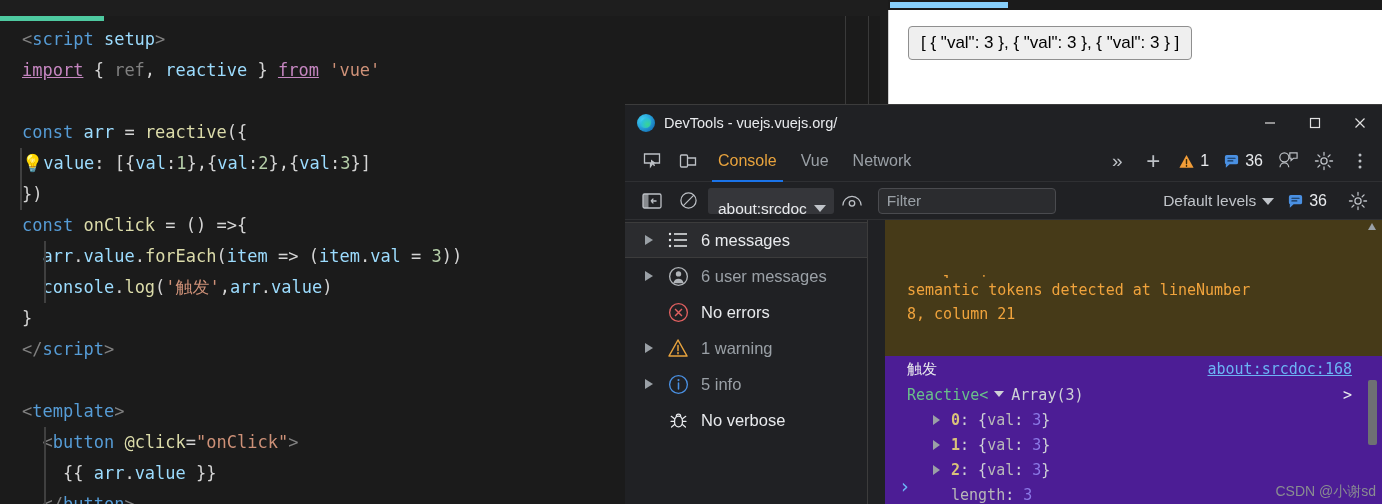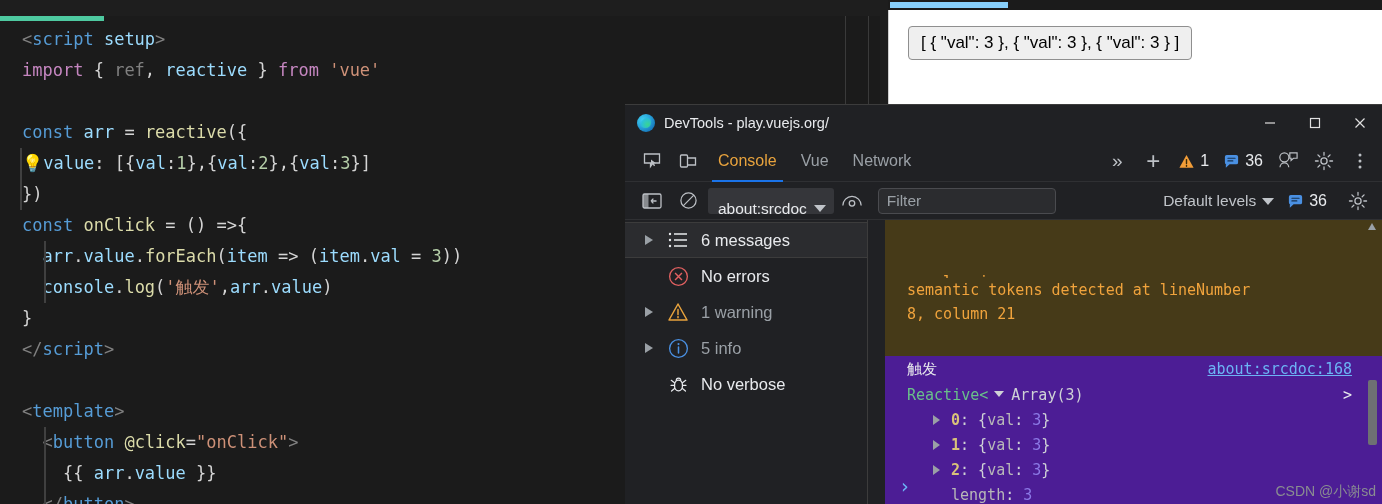--- a/index.html
+++ b/index.html
@@ -31,21 +31,21 @@
   .editor-line.hl-left::before {
     content: ""; position: absolute; left: -2px; top: 0;
     width: 2px; height: 31px; background: #404040;
   }
   .editor-line.hl-left2::before {
     content: ""; position: absolute; left: 22px; top: 0;
     width: 2px; height: 31px; background: #404040;
   }
   .bulb { color: #ffd75e; }
   .tok-tag { color: #569cd6; }
-  .tok-kw { color: #c586c0; }
+  .tok-kw { color: #c586c0; text-decoration: underline; }
   .tok-kw2 { color: #569cd6; }
   .tok-var { color: #9cdcfe; }
   .tok-fn { color: #dcdcaa; }
   .tok-str { color: #ce9178; }
   .tok-num { color: #b5cea8; }
   .tok-plain { color: #d4d4d4; }
   .tok-dim { color: #808080; }
   .tok-prop { color: #9cdcfe; }
   .editor-divider {
     position: absolute; top: 0; width: 1px; height: 504px; background: #3a3a3a;
@@ -285,21 +285,21 @@
     </div>
     <div class="preview-body">
       <div class="preview-btn">[ { "val": 3 }, { "val": 3 }, { "val": 3 } ]</div>
     </div>
   </div>
 
   <div class="devtools">
 
     <div class="dt-titlebar">
       <div class="dt-edge-icon"></div>
-      <div class="dt-title-text">DevTools - play.vuejs.org/</div>
+      <div class="dt-title-text">DevTools - vuejs.vuejs.org/</div>
       <div class="dt-wincontrols">
         <div class="wc">
           <svg width="12" height="12" viewBox="0 0 12 12">
               <path d="M1 6h10" stroke="#e0e0e0" stroke-width="1.2"></path>
             </svg>
         </div>
         <div class="wc">
           <svg width="12" height="12" viewBox="0 0 12 12">
               <rect x="1.5" y="1.5" width="9" height="9" fill="none" stroke="#e0e0e0" stroke-width="1.2"></rect>
             </svg>
@@ -437,20 +437,33 @@
             <span class="side-ico">
               <svg width="20" height="18" viewBox="0 0 20 18">
                 <circle cx="2" cy="3" r="1.2" fill="#e8eaed"></circle>
                 <circle cx="2" cy="9" r="1.2" fill="#e8eaed"></circle>
                 <circle cx="2" cy="15" r="1.2" fill="#e8eaed"></circle>
                 <path d="M6 3h13M6 9h13M6 15h13" stroke="#e8eaed" stroke-width="1.5"></path>
               </svg>
             </span>
             <span class="side-lbl">6 messages</span>
           </div>
+          <div class="side-item">
+            <span class="side-tri">
+              <span class="tri"></span>
+            </span>
+            <span class="side-ico">
+              <svg width="21" height="21" viewBox="0 0 22 22">
+                <circle cx="11" cy="11" r="9.3" fill="none" stroke="#b0b4b8" stroke-width="1.4"></circle>
+                <circle cx="11" cy="8.3" r="2.8" fill="#b0b4b8"></circle>
+                <path d="M5.6 18c.6-3 2.8-4.6 5.4-4.6s4.8 1.6 5.4 4.6" fill="#b0b4b8"></path>
+              </svg>
+            </span>
+            <span class="side-lbl">6 user messages</span>
+          </div>
           <div class="side-item strong">
             <span class="side-tri"></span>
             <span class="side-ico">
               <svg width="21" height="21" viewBox="0 0 22 22">
                 <circle cx="11" cy="11" r="9.3" fill="none" stroke="#e06060" stroke-width="1.4"></circle>
                 <path d="M7.4 7.4l7.2 7.2M14.6 7.4l-7.2 7.2" stroke="#e06060" stroke-width="1.5"></path>
               </svg>
             </span>
             <span class="side-lbl">No errors</span>
           </div>

